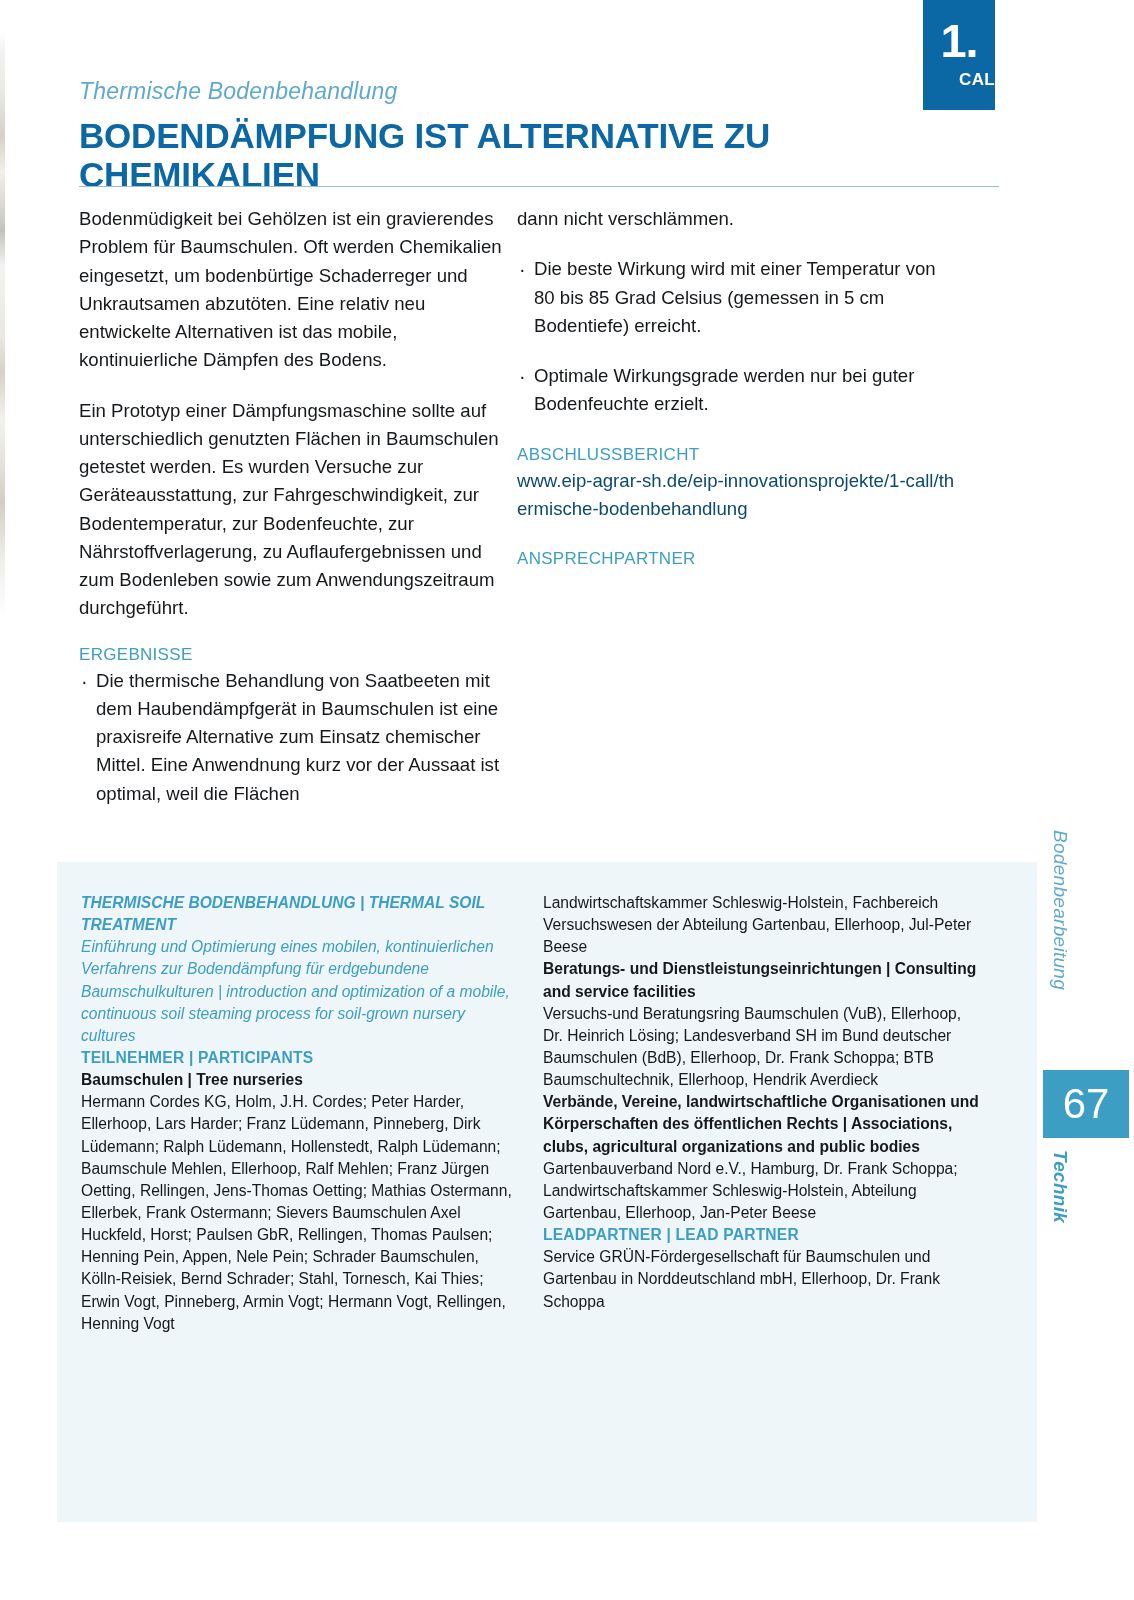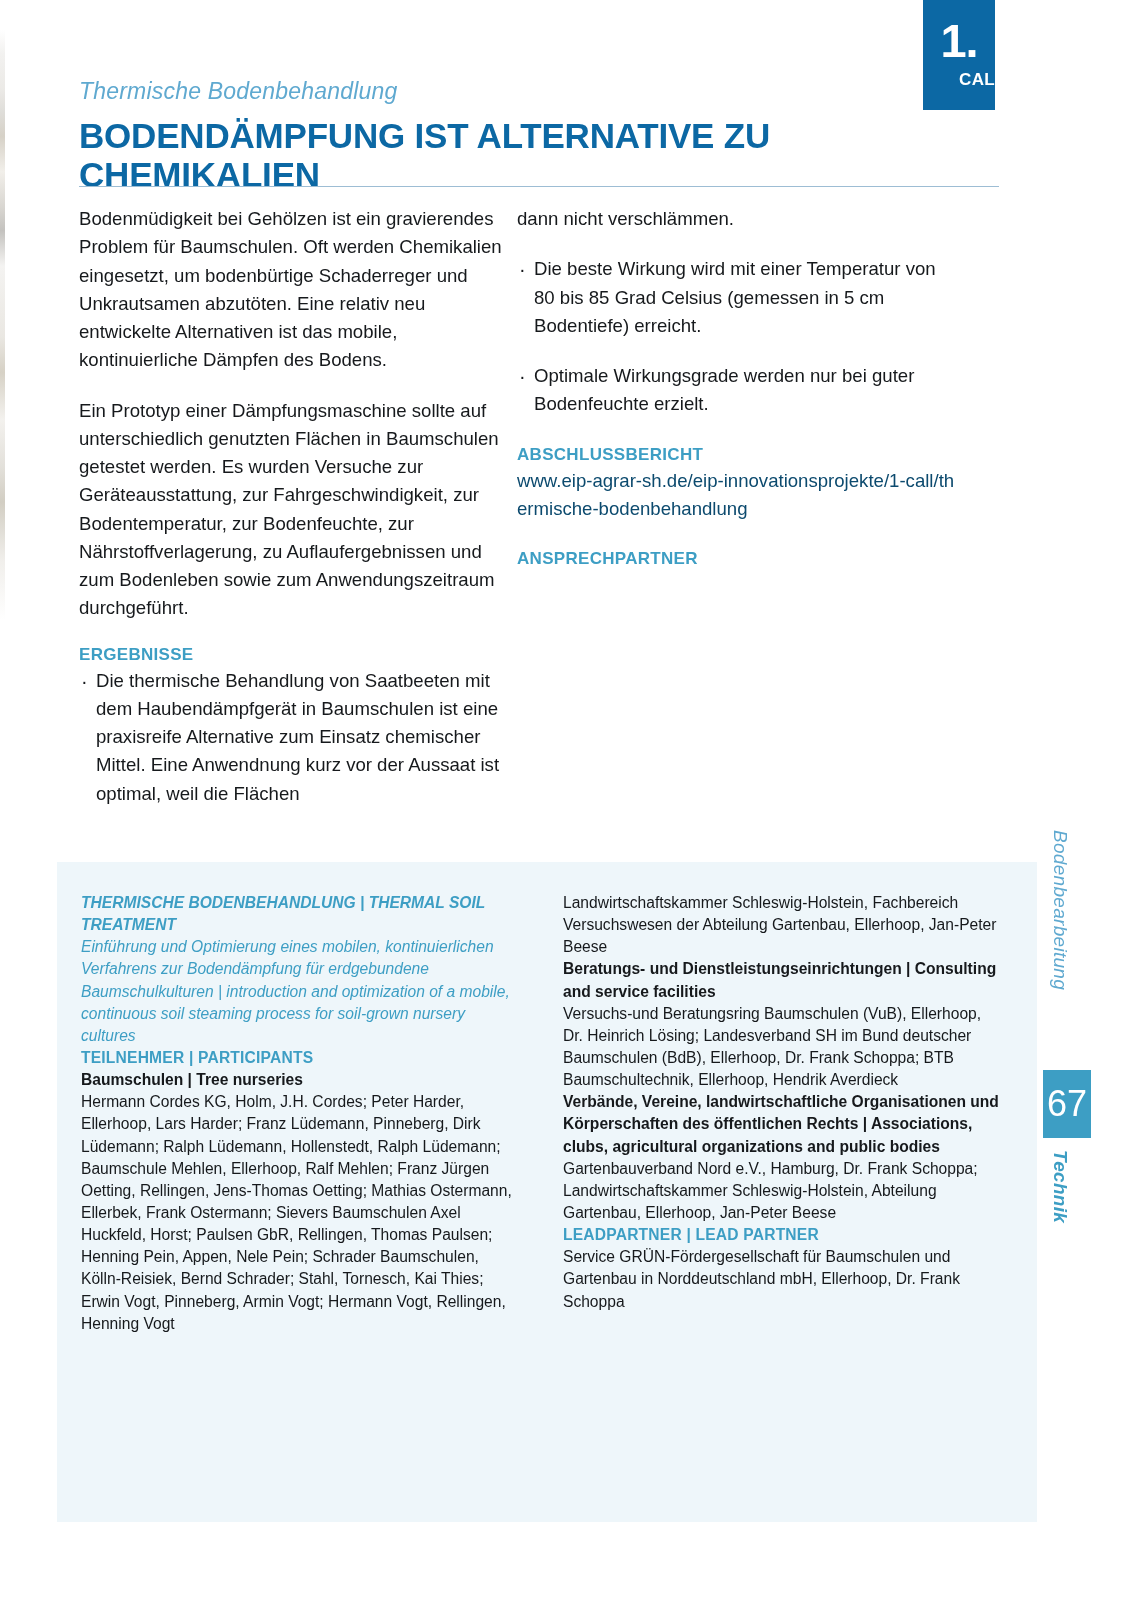--- a/index.html
+++ b/index.html
@@ -105,21 +105,21 @@
   }
   .col p {
     margin: 0 0 22px 0;
     font-size: 18.6px;
     line-height: 1.52;
     color: #16191c;
   }
   .sub-head {
     margin: 0 0 2px 0;
     font-size: 17px;
-    font-weight: 700;
+    font-weight: 400;
     color: #3d9ec4;
     letter-spacing: .3px;
   }
   .sub-head.spaced { margin-top: 26px; }
   ul.bullets {
     list-style: none;
     margin: 0;
     padding: 0;
   }
   ul.bullets li {
@@ -156,21 +156,21 @@
   .infobox {
     position: absolute;
     left: 57px;
     top: 862px;
     width: 980px;
     height: 660px;
     background: #eef6fa;
   }
   .infobox-inner {
     display: flex;
-    gap: 42px;
+    gap: 22px;
     padding: 30px 0 0 24px;
   }
   .ibcol { width: 440px; }
   .ib-title {
     font-size: 15.6px;
     font-weight: 700;
     font-style: italic;
     color: #3d9ec4;
     line-height: 1.42;
     margin: 0;
@@ -222,25 +222,25 @@
     font-size: 19px;
     font-style: italic;
     color: #5fa9d0;
     white-space: nowrap;
     letter-spacing: .3px;
   }
   .vtab-page {
     position: absolute;
     top: 240px;
     left: 0;
-    width: 48px;
+    width: 86px;
     height: 68px;
     background: #3d9ec4;
     color: #ffffff;
-    font-size: 36px;
+    font-size: 42px;
     display: flex;
     align-items: center;
     justify-content: center;
     line-height: 1;
   }
   .vtab-bottom {
     position: absolute;
     top: 320px;
     left: 6px;
     writing-mode: vertical-rl;
@@ -297,21 +297,21 @@
 
     <div class="ibcol">
       <div class="ib-title">THERMISCHE BODENBEHANDLUNG | THERMAL SOIL TREATMENT</div>
       <div class="ib-subtitle">Einführung und Optimierung eines mobilen, kontinuierlichen Verfahrens zur Bodendämpfung für erdgebundene Baumschulkulturen | introduction and optimization of a mobile, continuous soil steaming process for soil-grown nursery cultures</div>
       <div class="ib-blue">TEILNEHMER | PARTICIPANTS</div>
       <div class="ib-bold">Baumschulen | Tree nurseries</div>
       <div class="ib-text">Hermann Cordes KG, Holm, J.H. Cordes; Peter Harder, Ellerhoop, Lars Harder; Franz Lüdemann, Pinneberg, Dirk Lüdemann; Ralph Lüdemann, Hollenstedt, Ralph Lüdemann; Baumschule Mehlen, Ellerhoop, Ralf Mehlen; Franz Jürgen Oetting, Rellingen, Jens-Thomas Oetting; Mathias Ostermann, Ellerbek, Frank Ostermann; Sievers Baumschulen Axel Huckfeld, Horst; Paulsen GbR, Rellingen, Thomas Paulsen; Henning Pein, Appen, Nele Pein; Schrader Baumschulen, Kölln-Reisiek, Bernd Schrader; Stahl, Tornesch, Kai Thies; Erwin Vogt, Pinneberg, Armin Vogt; Hermann Vogt, Rellingen, Henning Vogt</div>
     </div>
 
     <div class="ibcol">
-      <div class="ib-text">Landwirtschaftskammer Schleswig-Holstein, Fachbereich Versuchswesen der Abteilung Gartenbau, Ellerhoop, Jan-Peter Beese</div>
+      <div class="ib-text">Landwirtschaftskammer Schleswig-Holstein, Fachbereich Versuchswesen der Abteilung Gartenbau, Ellerhoop, Jul-Peter Beese</div>
       <div class="ib-bold">Beratungs- und Dienstleistungseinrichtungen | Consulting and service facilities</div>
       <div class="ib-text">Versuchs-und Beratungsring Baumschulen (VuB), Ellerhoop, Dr. Heinrich Lösing; Landesverband SH im Bund deutscher Baumschulen (BdB), Ellerhoop, Dr. Frank Schoppa; BTB Baumschultechnik, Ellerhoop, Hendrik Averdieck</div>
       <div class="ib-bold">Verbände, Vereine, landwirtschaftliche Organisationen und Körperschaften des öffentlichen Rechts | Associations, clubs, agricultural organizations and public bodies</div>
       <div class="ib-text">Gartenbauverband Nord e.V., Hamburg, Dr. Frank Schoppa; Landwirtschaftskammer Schleswig-Holstein, Abteilung Gartenbau, Ellerhoop, Jan-Peter Beese</div>
       <div class="ib-blue">LEADPARTNER | LEAD PARTNER</div>
       <div class="ib-text">Service GRÜN-Fördergesellschaft für Baumschulen und Gartenbau in Norddeutschland mbH, Ellerhoop, Dr. Frank Schoppa</div>
     </div>
 
   </div>
 </div>

